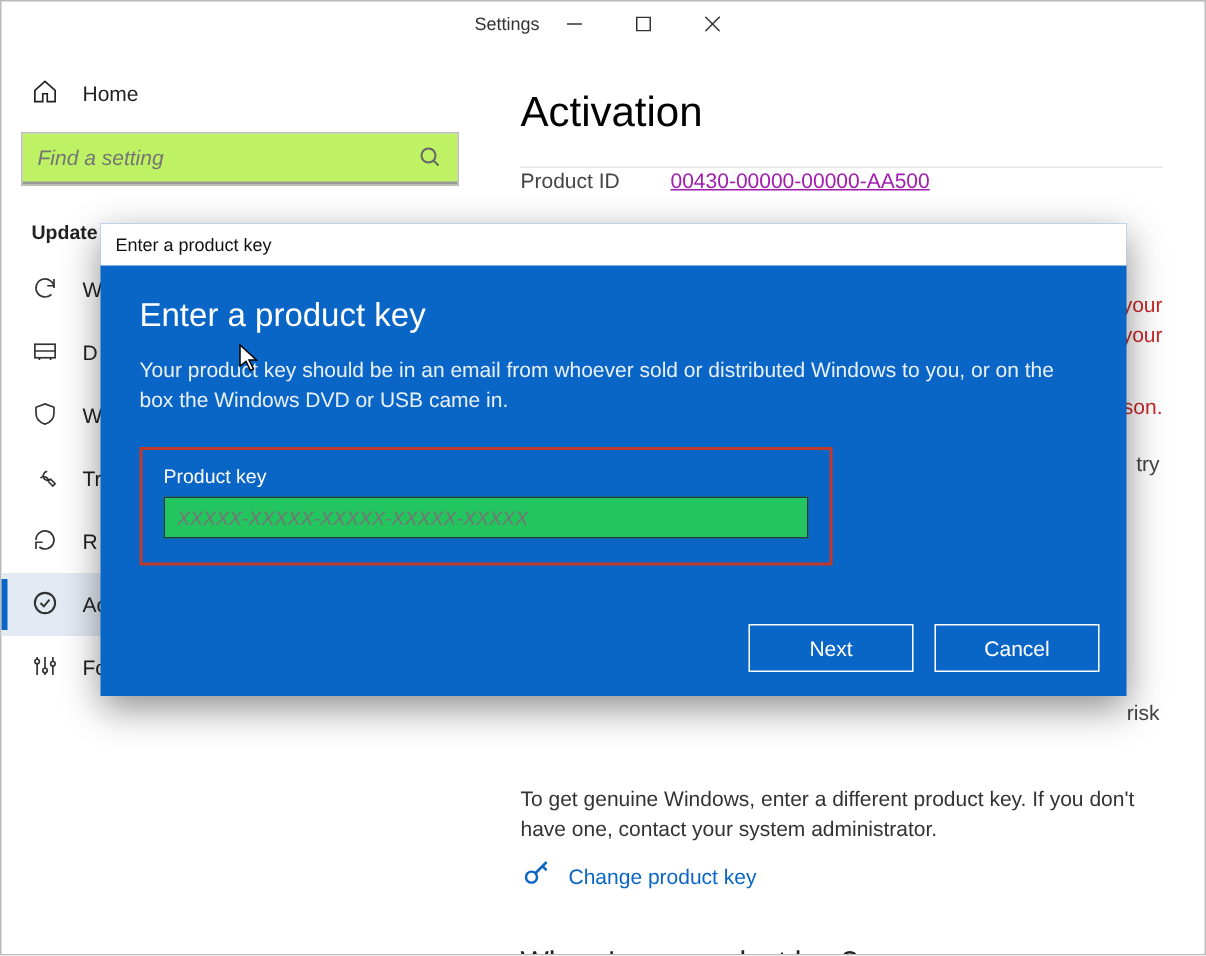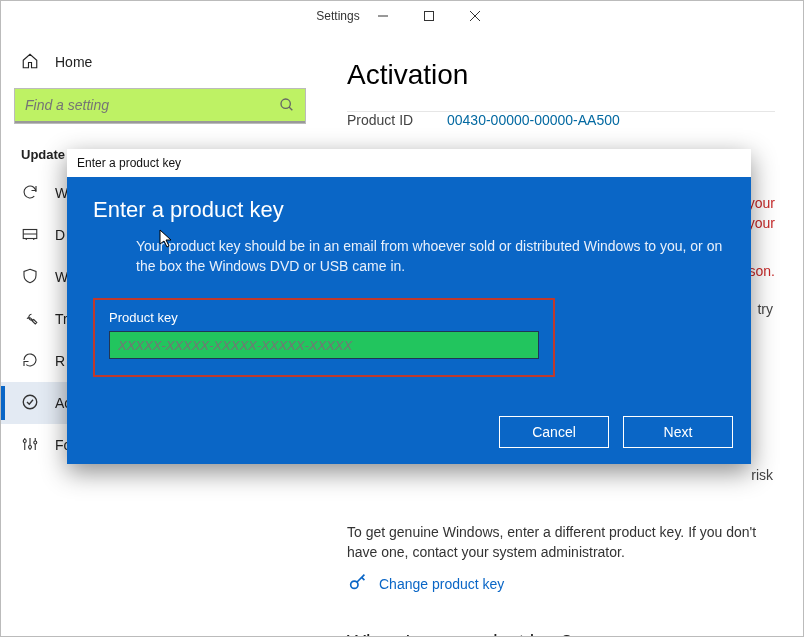--- a/index.html
+++ b/index.html
@@ -41,21 +41,21 @@
 .nav li.active { position: relative; background: #e3eaf3; }
 .nav li.active::before {
   content: ""; position: absolute; left: 0; top: 4px; bottom: 4px; width: 4px; background: #0a66c6;
 }
 .nav svg { width: 18px; height: 18px; color: #333; flex-shrink: 0; }
 
 .main { flex: 1; padding: 28px 28px 0 28px; position: relative; overflow: hidden; }
 .main h1 { font-size: 28px; font-weight: 400; margin-bottom: 20px; }
 .kv { display: flex; font-size: 14px; margin-bottom: 6px; }
 .kv .k { width: 100px; color: #444; }
-.kv .v { color: #0369a1; }
+.kv .v { color: #a21caf; text-decoration: underline; }
 
 .err-frag { position: absolute; right: 28px; font-size: 14px; color: #c62828; }
 .err-frag.y1 { top: 164px; }
 .err-frag.y2 { top: 184px; }
 .err-frag.y3 { top: 232px; }
 .main-try { position: absolute; right: 30px; top: 270px; font-size: 14px; color: #444; }
 .main-risk { position: absolute; right: 30px; top: 436px; font-size: 14px; color: #444; }
 .genuine { font-size: 14px; color: #333; margin-top: 22px; line-height: 1.4; position: absolute; top: 470px; left: 28px; right: 28px; }
 .change-key-row { position: absolute; top: 540px; left: 28px; display: flex; align-items: center; gap: 10px; }
 .change-key-row svg { width: 22px; height: 22px; color: #0a66c6; }
@@ -68,21 +68,21 @@
   position: absolute; left: 66px; top: 148px; width: 684px; height: 315px;
   box-shadow: 0 8px 24px rgba(0,0,0,0.45);
   background: #0a66c6;
 }
 .dialog-title {
   height: 28px; background: #fff; color: #111; font-size: 12px;
   display: flex; align-items: center; padding-left: 10px;
 }
 .dialog-body { padding: 20px 26px 0; color: #fff; }
 .dialog-body h2 { font-size: 22px; font-weight: 300; margin-bottom: 14px; }
-.dialog-body p.desc { font-size: 14px; color: #e8f0fb; line-height: 1.4; margin-left: 43px; }
+.dialog-body p.desc { font-size: 14px; color: #e8f0fb; line-height: 1.4; }
 
 .key-box {
   margin-top: 22px; border: 2px solid #c0392b; padding: 10px 14px 16px; width: 462px;
 }
 .key-label { font-size: 13px; color: #fff; margin-bottom: 6px; }
 .key-input {
   width: 100%; height: 28px; border: 1px solid #203655; background: #22c55e;
   padding: 0 8px; font-size: 13px; color: #333; font-style: italic;
 }
 
@@ -237,22 +237,22 @@
     <div class="dialog-title">Enter a product key</div>
     <div class="dialog-body">
       <h2>Enter a product key</h2>
       <p class="desc">Your product key should be in an email from whoever sold or distributed Windows to you, or on the box the Windows DVD or USB came in.</p>
       <div class="key-box">
         <div class="key-label">Product key</div>
         <input class="key-input" placeholder="XXXXX-XXXXX-XXXXX-XXXXX-XXXXX" style="">
       </div>
     </div>
     <div class="dialog-buttons">
+      <button>Next</button>
       <button>Cancel</button>
-      <button>Next</button>
     </div>
   </div>
 
   <div class="cursor">
     <svg viewBox="0 0 14 20">
         <path d="M1 1 L1 15 L5 12 L8 18 L10 17 L7 11 L12 11 Z" fill="#fff" stroke="#000" stroke-width="1"></path>
       </svg>
   </div>
 
 </div>

